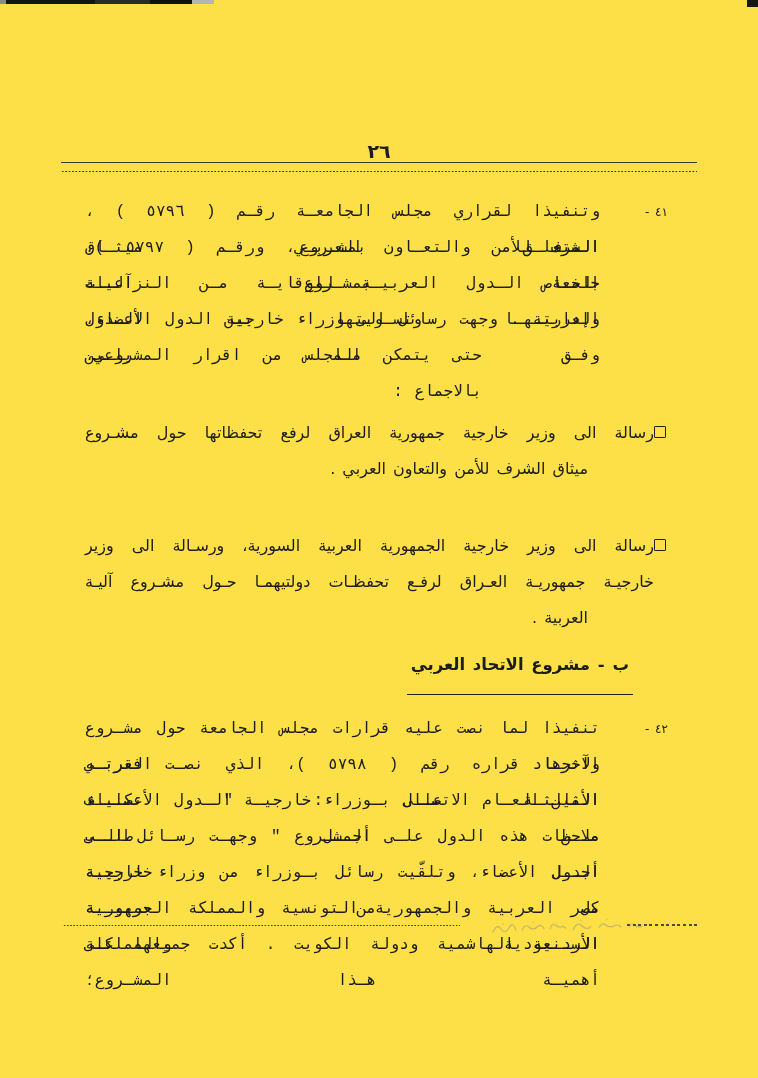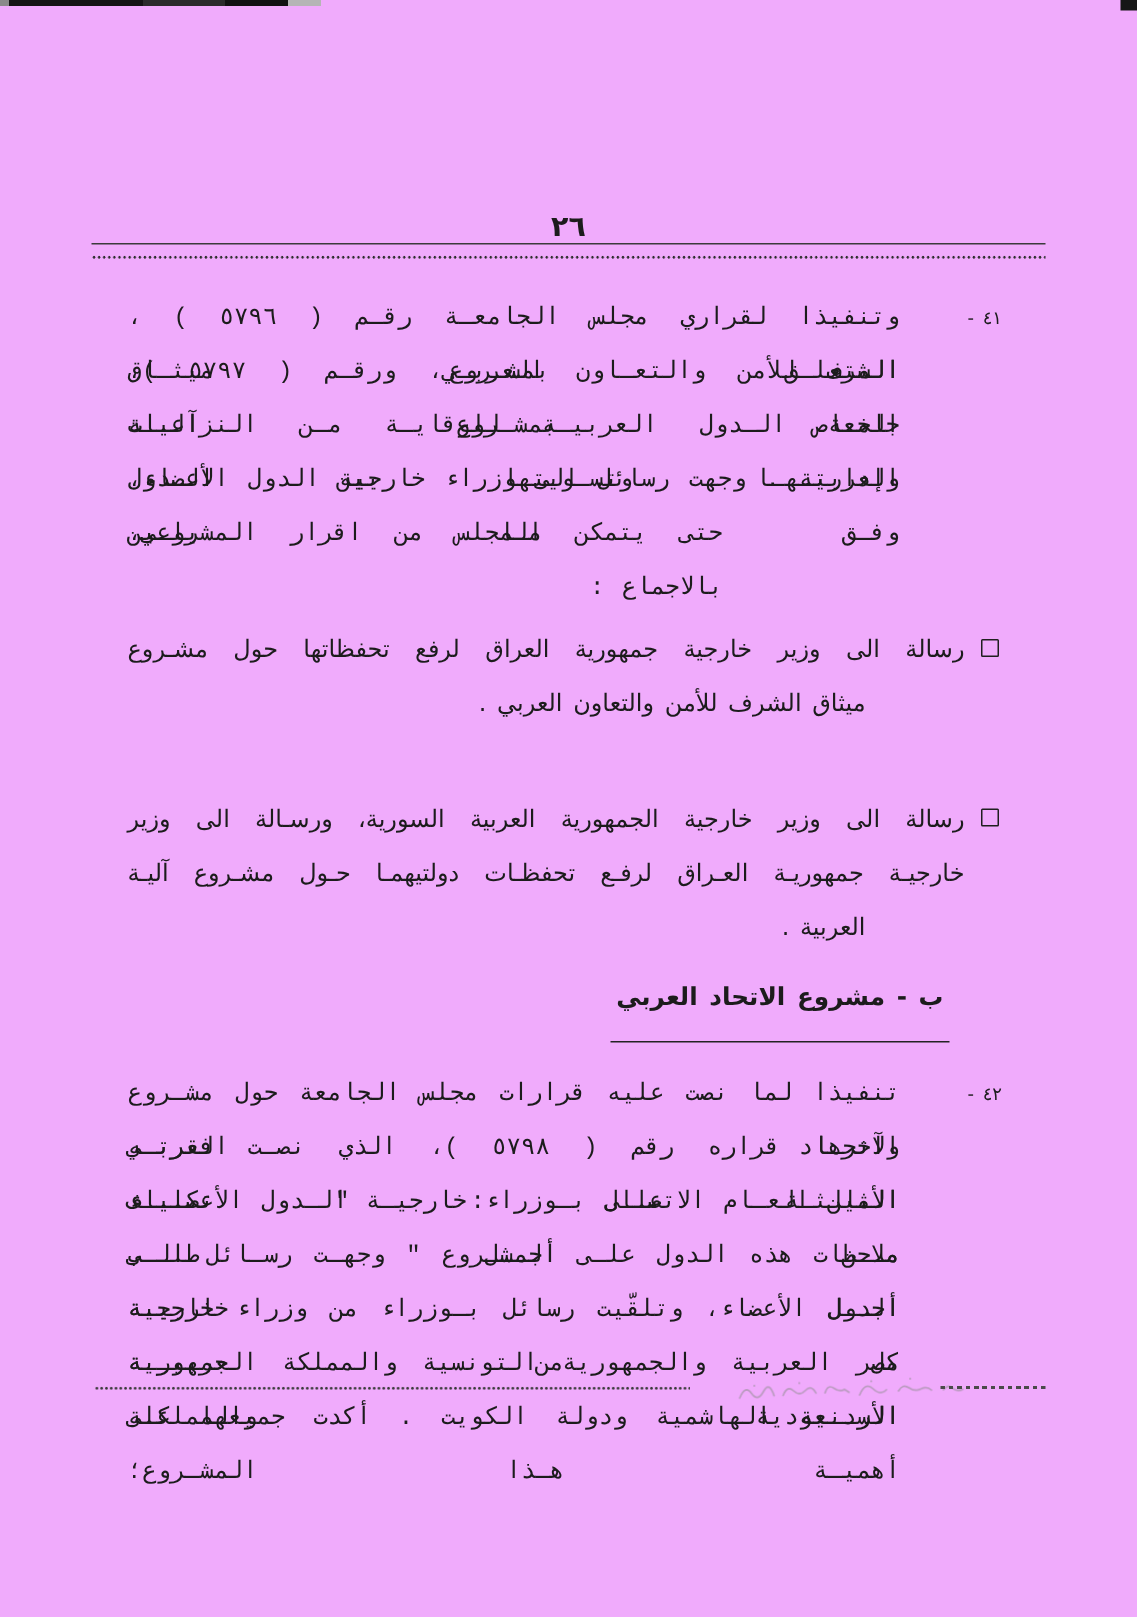--- a/index.html
+++ b/index.html
@@ -1,19 +1,19 @@
 <!DOCTYPE html>
 <html lang="ar"><head>
 <meta charset="utf-8">
 <style>
   html,body{margin:0;padding:0;background:#e8e8e8;}
   .page{
     position:relative;
     width:758px;height:1078px;
-    background:#f0abfc;
+    background:#fde047;
     font-family:"DejaVu Sans", sans-serif;
     color:#1c1c1c;
     overflow:hidden;
     margin:0 auto;
   }
   
   .scan-bar-top{
     position:absolute;top:0;left:0;width:214px;height:4px;
     background:linear-gradient(90deg,#8a8a8a 0 6px,#141414 6px 95px,#2b2b2b 95px 150px,#111 150px 192px,#b5b5b5 192px 214px);
   }
@@ -37,21 +37,21 @@
   .tline{
     height:36px;line-height:36px;
     text-align:justify;text-align-last:justify;
     overflow:visible;white-space:normal;
   }
   .para{display:flex;gap:12px;}
   .para-num{flex:0 0 56px;font-size:12px;line-height:36px;text-align:right;white-space:nowrap;}
   .para-body{flex:1;min-width:0;font-family:Liberation Mono, monospace;}
   .hang-last .tline:last-child{text-align-last:right;padding-right:118px;}
   .bullets{margin-top:2px;}
-  .bullet{display:flex;gap:11px;margin-right:2px;margin-top:41px;}
+  .bullet{display:flex;margin-right:2px;margin-top:41px;}
   .bullet-marker{
     flex:0 0 12px;width:12px;height:12px;margin-top:11px;
     border:1.7px solid #1f1f1f;background:transparent;box-sizing:border-box;border-radius:1px;
   }
   .bullet-text{flex:1;min-width:0;}
   .bullet-text .tline:last-child{text-align-last:right;padding-right:66px;}
   .section-heading{
     margin:16px 35px 0 0;
     display:table;
     font-size:16.5px;font-weight:700;line-height:26px;

